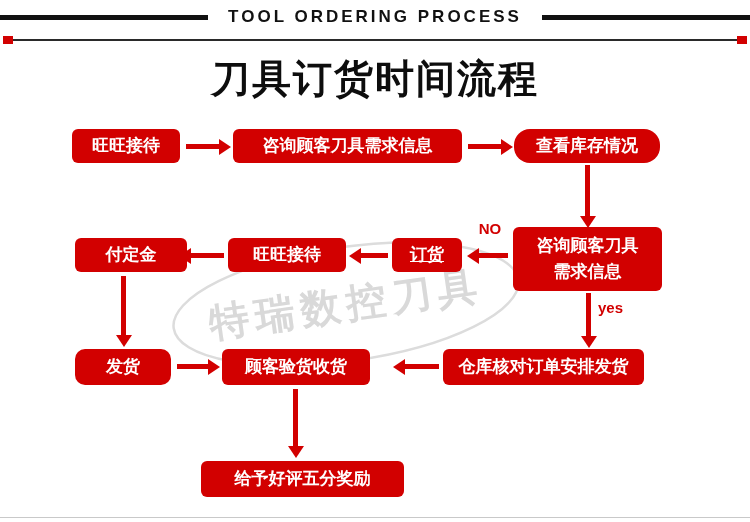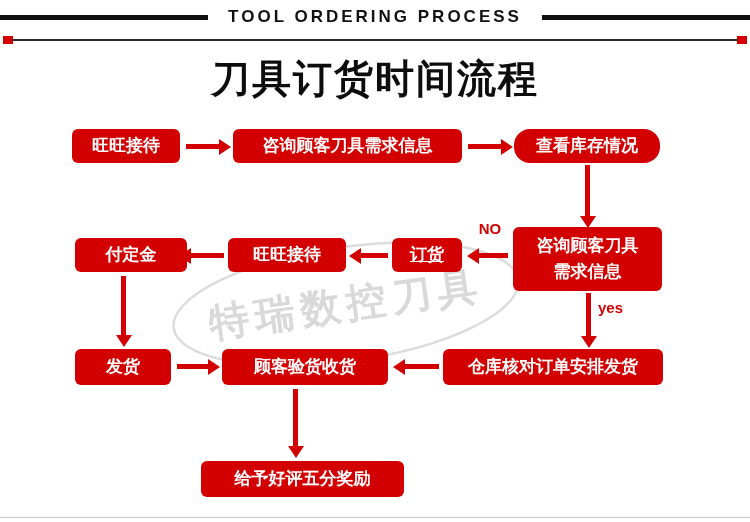--- a/index.html
+++ b/index.html
@@ -34,23 +34,23 @@
     font-weight:bold; font-size:17px; line-height:1.55; text-align:center;
     display:flex; align-items:center; justify-content:center;
     border-radius:6px; padding:17px 6px; }
   #n-reception  { left:72px;  top:129px; width:108px; height:34px; }
   #n-consult    { left:233px; top:129px; width:229px; height:34px; }
   #n-check      { left:514px; top:129px; width:146px; height:34px;border-radius:16px; }
   #n-meet       { left:513px; top:227px; width:149px; height:64px; padding:0 20px; }
   #n-order      { left:392px; top:238px; width:70px;  height:34px;text-decoration:underline; }
   #n-cycle      { left:228px; top:238px; width:118px; height:34px; }
   #n-deposit    { left:75px;  top:238px; width:112px; height:34px; }
-  #n-ship       { left:75px;  top:349px; width:96px;  height:36px; }
-  #n-inspect    { left:222px; top:349px; width:166px; height:36px; }
-  #n-warehouse  { left:443px; top:349px; width:220px; height:36px; }
+  #n-ship       { left:75px;  top:349px; width:96px;  height:36px;border-radius:10px; }
+  #n-inspect    { left:222px; top:349px; width:148px; height:36px; }
+  #n-warehouse  { left:443px; top:349px; width:201px; height:36px; }
   #n-review     { left:201px; top:461px; width:203px; height:36px; }
 
   
   .arrow-h { position:absolute; z-index:1; height:5px; background:var(--accent); }
   .arrow-h.dir-right::after { content:""; position:absolute; right:-11px; top:50%;
     transform:translateY(-50%); width:0; height:0;
     border-left:12px solid var(--accent); border-top:8px solid transparent; border-bottom:8px solid transparent; }
   .arrow-h.dir-left::before { content:""; position:absolute; left:-11px; top:50%;
     transform:translateY(-50%); width:0; height:0;
     border-right:12px solid var(--accent); border-top:8px solid transparent; border-bottom:8px solid transparent; }

